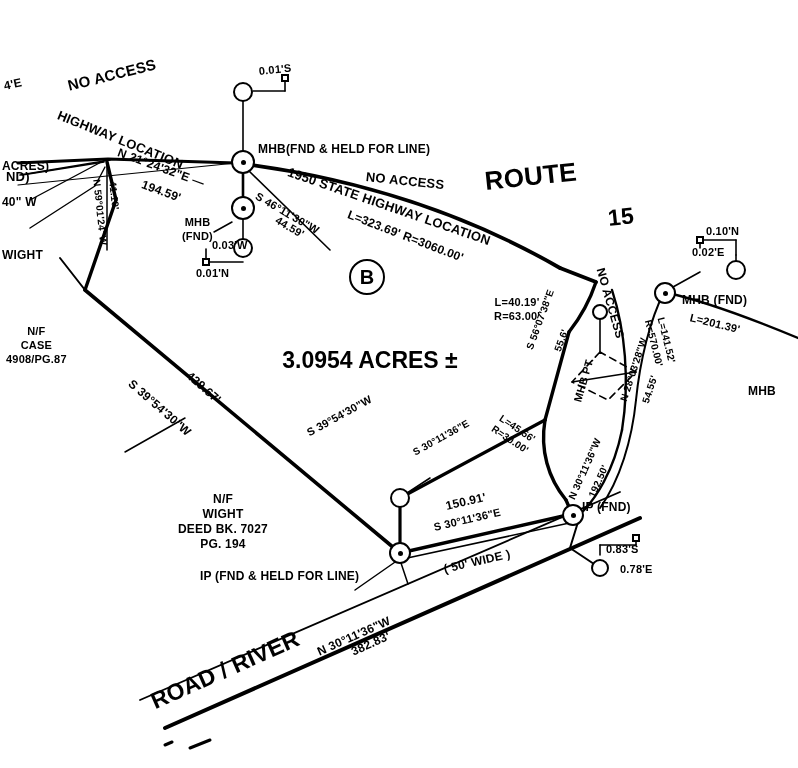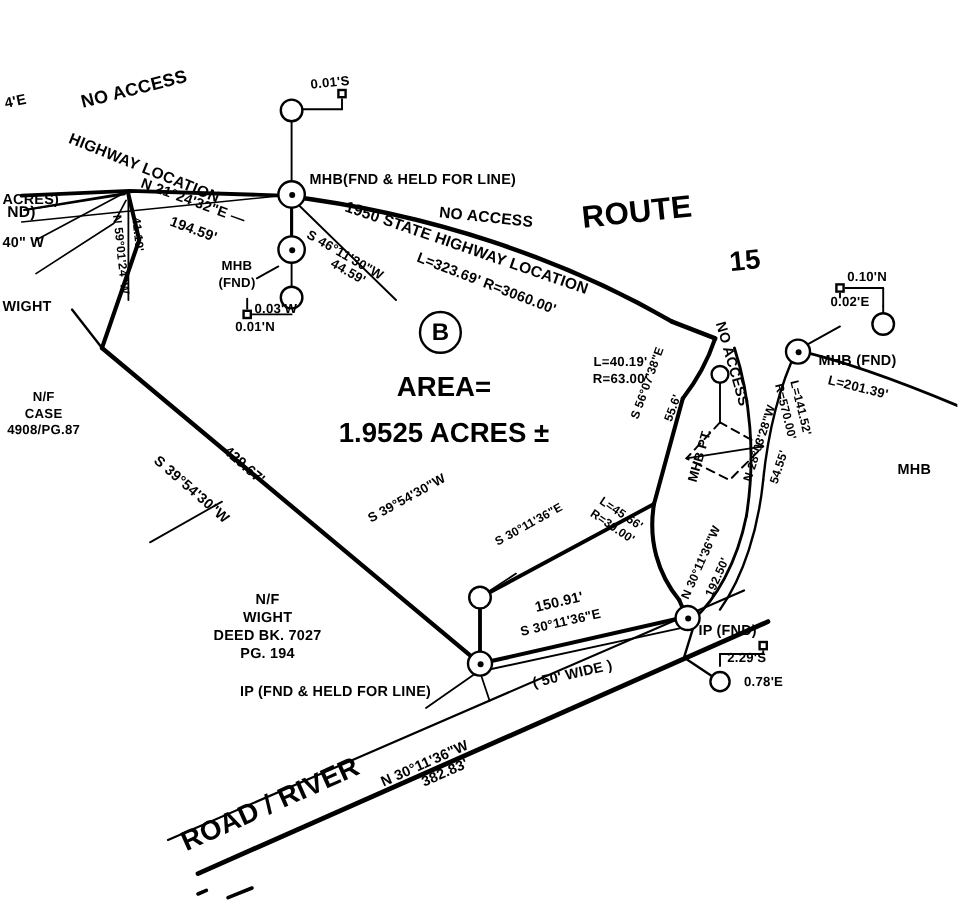--- a/index.html
+++ b/index.html
@@ -188,31 +188,30 @@
   <div class="lbl s13" style="left:288px;top:165px;transform:rotate(19deg);">1950 STATE HIGHWAY LOCATION</div>
 
   <div class="lbl s13" style="left:366px;top:170px;transform:rotate(6deg);">NO ACCESS</div>
 
   <div class="lbl s12" style="left:348px;top:208px;transform:rotate(21deg);">L=323.69'  R=3060.00'</div>
 
   <div class="lbl s26" style="left:485px;top:168px;transform:rotate(-6deg);">ROUTE</div>
   <div class="lbl s23" style="left:608px;top:206px;transform:rotate(-6deg);">15</div>
 
   <div class="lbl s11" style="left:259px;top:66px;transform:rotate(-6deg);">0.01'S</div>
-  <div class="lbl s11" style="left:194px;top:253px;padding-left:18px;">0.03'W</div>
+  <div class="lbl s11" style="left:194px;top:240px;padding-left:18px;">0.03'W</div>
   <div class="lbl s11" style="left:196px;top:268px;">0.01'N</div>
 
   <div class="lbl s11 multi" style="left:182px;top:216px;">MHB
 (FND)</div>
 
   <div class="lbl s11" style="left:256px;top:190px;transform:rotate(30deg);">S 46°11'30"W</div>
   <div class="lbl s11" style="left:276px;top:214px;transform:rotate(30deg);">44.59'</div>
 
-  <div class="area-box s23" style="left:290px;top:308px;width:160px;">AREA=</div>
-  <div class="area-box s23" style="left:258px;top:346px;width:224px;">1.9525 ACRES ±</div>
+  <div class="area-box s23" style="left:258px;top:346px;width:224px;">3.0954 ACRES ±</div>
 
   <div class="lbl s11" style="left:706px;top:226px;">0.10'N</div>
   <div class="lbl s11" style="left:692px;top:247px;">0.02'E</div>
   <div class="lbl s12" style="left:682px;top:294px;">MHB (FND)</div>
   <div class="lbl s11" style="left:690px;top:312px;transform:rotate(14deg);">L=201.39'</div>
   <div class="lbl s12" style="left:748px;top:385px;">MHB</div>
 
   <div class="lbl s11 multi" style="left:494px;top:296px;">L=40.19'
 R=63.00'</div>
 
@@ -251,21 +250,21 @@
 
   <div class="lbl s12" style="left:444px;top:563px;transform:rotate(-13deg);">( 50' WIDE )</div>
 
   <div class="lbl s12 multi" style="left:178px;top:492px;">N/F
 WIGHT
 DEED BK. 7027
 PG. 194</div>
 
   <div class="lbl s12" style="left:200px;top:570px;">IP (FND &amp; HELD FOR LINE)</div>
 
-  <div class="lbl s12" style="left:582px;top:519px;">IP (FND)</div>
-  <div class="lbl s11" style="left:606px;top:544px;">2.29'S</div>
+  <div class="lbl s12" style="left:582px;top:501px;">IP (FND)</div>
+  <div class="lbl s11" style="left:606px;top:544px;">0.83'S</div>
   <div class="lbl s11" style="left:620px;top:564px;">0.78'E</div>
 
   <div class="lbl s23" style="left:152px;top:690px;transform:rotate(-24deg);">ROAD  /  RIVER</div>
   <div class="lbl s12" style="left:318px;top:646px;transform:rotate(-24deg);">N 30°11'36"W</div>
   <div class="lbl s12" style="left:352px;top:646px;transform:rotate(-24deg);">382.83'</div>
 
 </div>
 
 </body></html>

